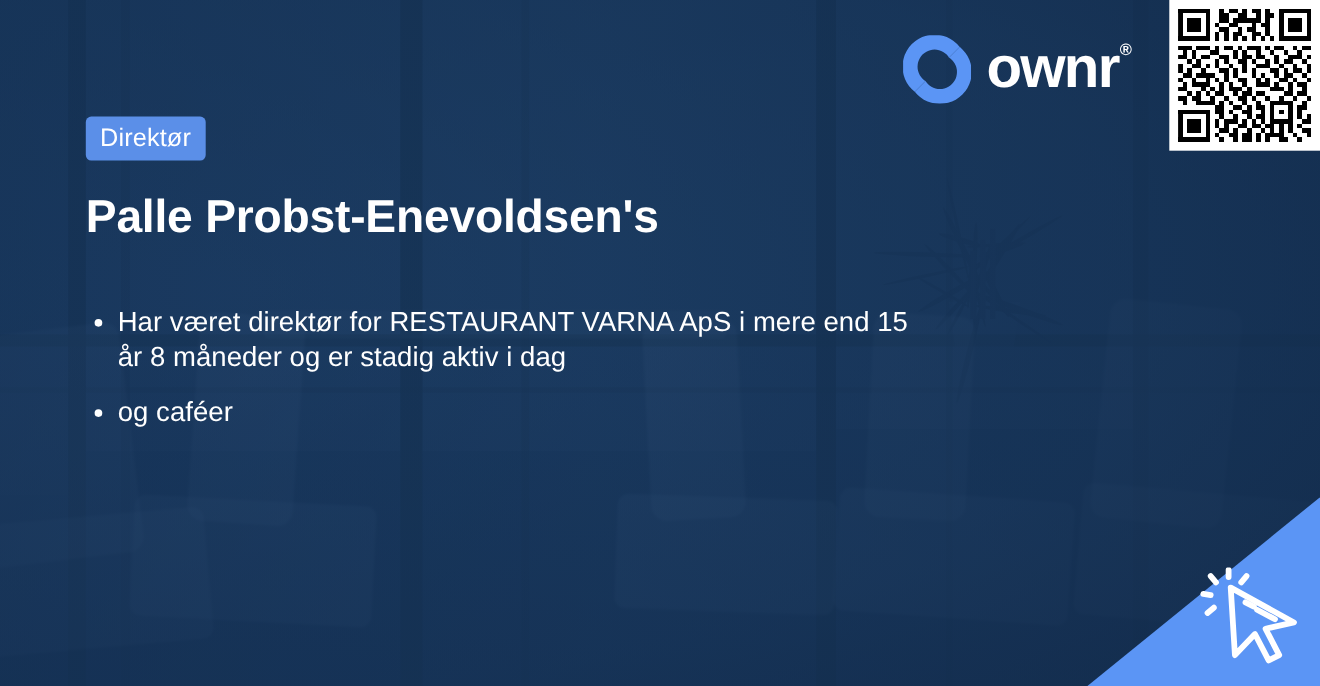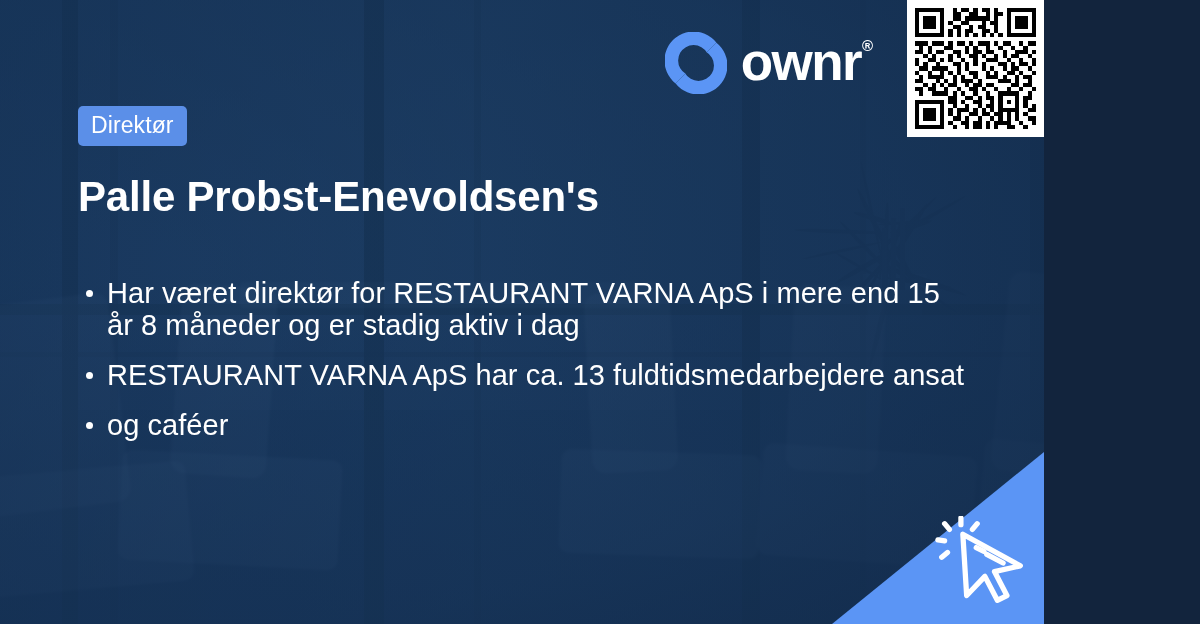--- a/index.html
+++ b/index.html
@@ -8,21 +8,21 @@
   html, body {
     width: 1200px;
     height: 624px;
     overflow: hidden;
     background: #12243d;
     font-family: "Liberation Sans", sans-serif;
   }
 
   .card {
     position: relative;
-    width: 1044px;
+    width: 1200px;
     height: 624px;
     overflow: hidden;
     background: #d946ef;
   }
 
   
   .bg {
     position: absolute;
     inset: 0;
     overflow: hidden;
@@ -159,21 +159,21 @@
   .headline .l2 { font-weight: 400; display: block; }
 
   .facts {
     margin-top: 54px;
     list-style: none;
     width: 900px;
   }
   .facts li {
     position: relative;
     color: #ffffff;
-    font-size: 29px;
+    font-size: 25px;
     line-height: 32px;
     font-weight: 500;
     padding-left: 29px;
     margin-bottom: 18px;
     letter-spacing: .05px;
   }
   .facts li .dot {
     position: absolute;
     left: 8px;
     top: 13px;
@@ -581,24 +581,20 @@
     </div>
 
     <ul class="facts">
       <li>
         <span class="dot"></span>
         <span>Har været direktør for RESTAURANT VARNA ApS i mere end 15</span>
         <span class="line2">år 8 måneder og er stadig aktiv i dag</span>
       </li>
       <li>
         <span class="dot"></span>
-        <span>RESTAURANT VARNA ApS har ca. 13 fuldtidsmedarbejdere ansat</span>
-      </li>
-      <li>
-        <span class="dot"></span>
         <span class="line2">og caféer</span>
       </li>
     </ul>
   </div>
 
   <div class="corner"></div>
   <svg class="cursor-icon" viewBox="0 0 100 96">
     <g fill="none" stroke="#ffffff" stroke-width="5.5" stroke-linecap="round" stroke-linejoin="round">
       <path d="M30,19 L90,52 L63,58 L76,83 L66,88 L53,63 L34,83 Z"></path>
       <line x1="44" y1="33" x2="52" y2="37"></line>

